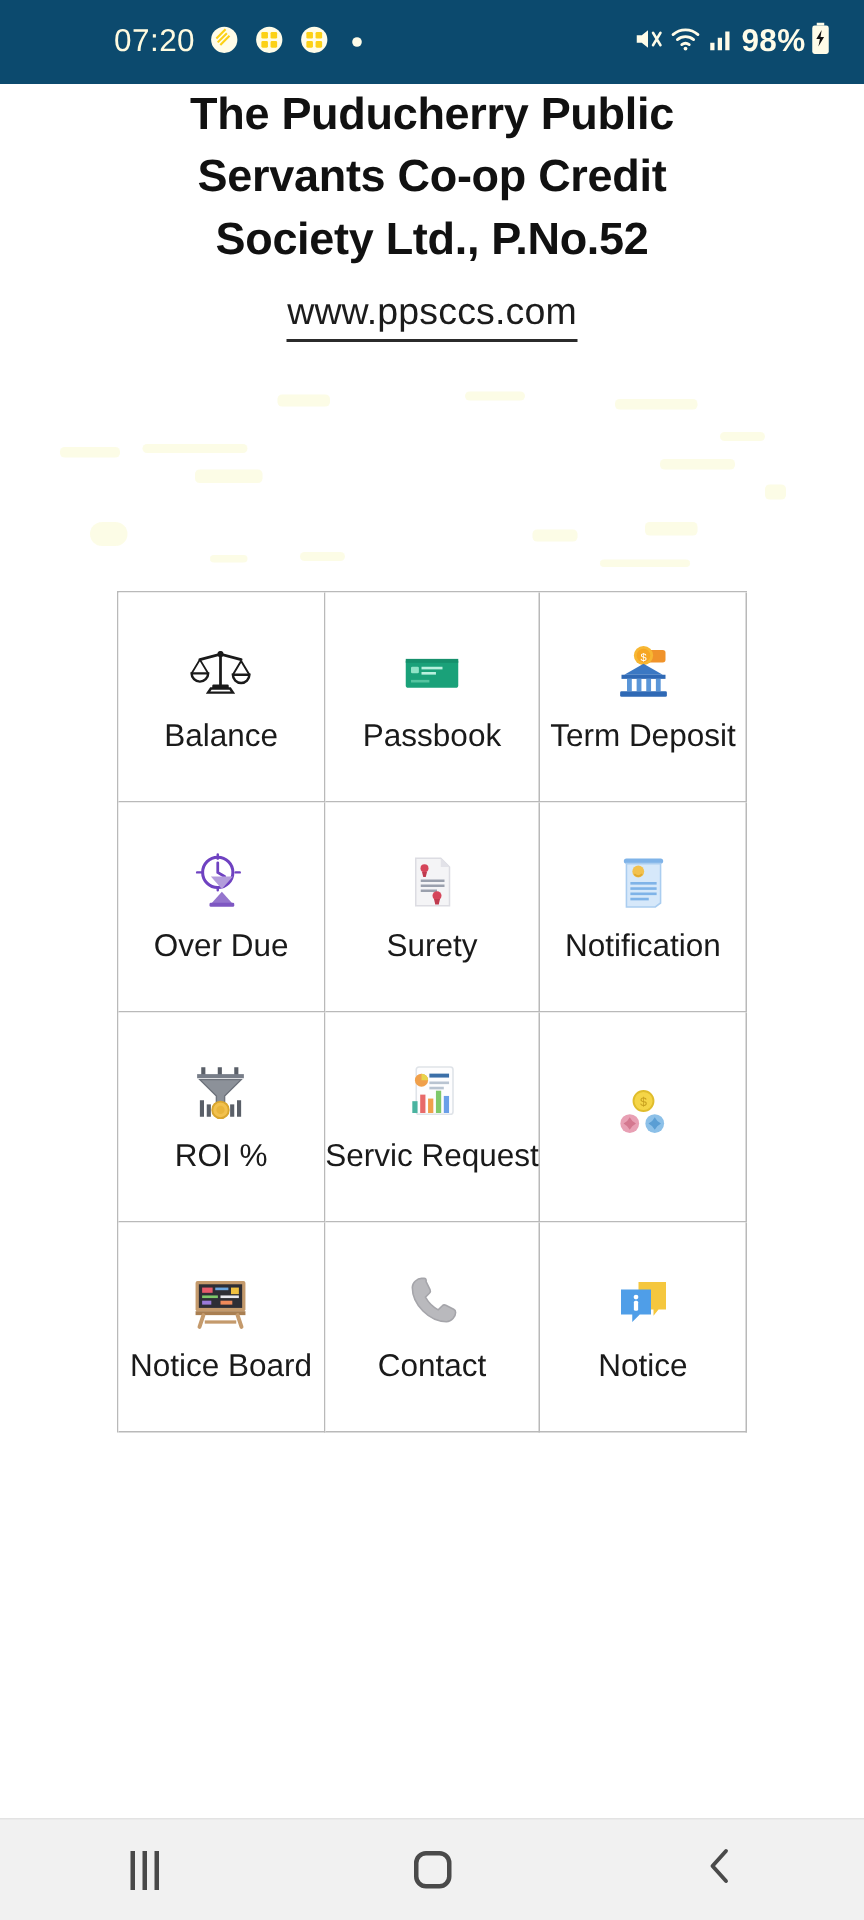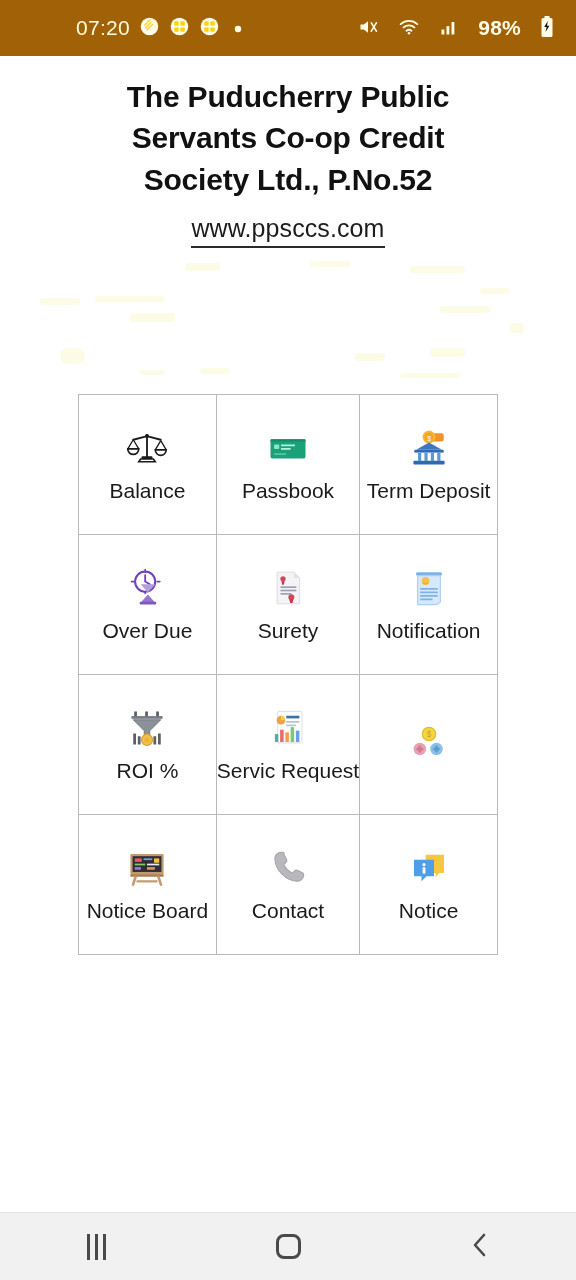--- a/index.html
+++ b/index.html
@@ -12,21 +12,21 @@
     height: 1280px;
     overflow: hidden;
     font-family: "Liberation Sans", sans-serif;
     position: relative;
     -webkit-font-smoothing: antialiased;
   }
 
   
   #status-bar {
     height: 56px;
-    background: #a16207;
+    background: #0c4a6e;
     display: flex;
     align-items: center;
     justify-content: space-between;
     padding: 0 22px 0 76px;
     box-sizing: border-box;
   }
   #status-left {
     display: flex;
     align-items: center;
     gap: 9px;
@@ -39,32 +39,31 @@
     font-family: "Liberation Sans", sans-serif;
   }
   .stat-ico {
     display: inline-block;
     color: #fffce8;
     line-height: 1;
   }
   #status-right {
     display: flex;
     align-items: center;
-    gap: 19px;
+    gap: 3px;
   }
   .batt-text {
     color: #fffce8;
     font-size: 21px;
     font-weight: 600;
     letter-spacing: 0.2px;
   }
 
   
   #header {
-    padding-top: 20px;
     text-align: center;
   }
   #app-title {
     font-size: 30px;
     font-weight: bold;
     color: #111111;
     line-height: 1.38;
     letter-spacing: -0.2px;
     max-width: 350px;
     margin: 0 auto;

